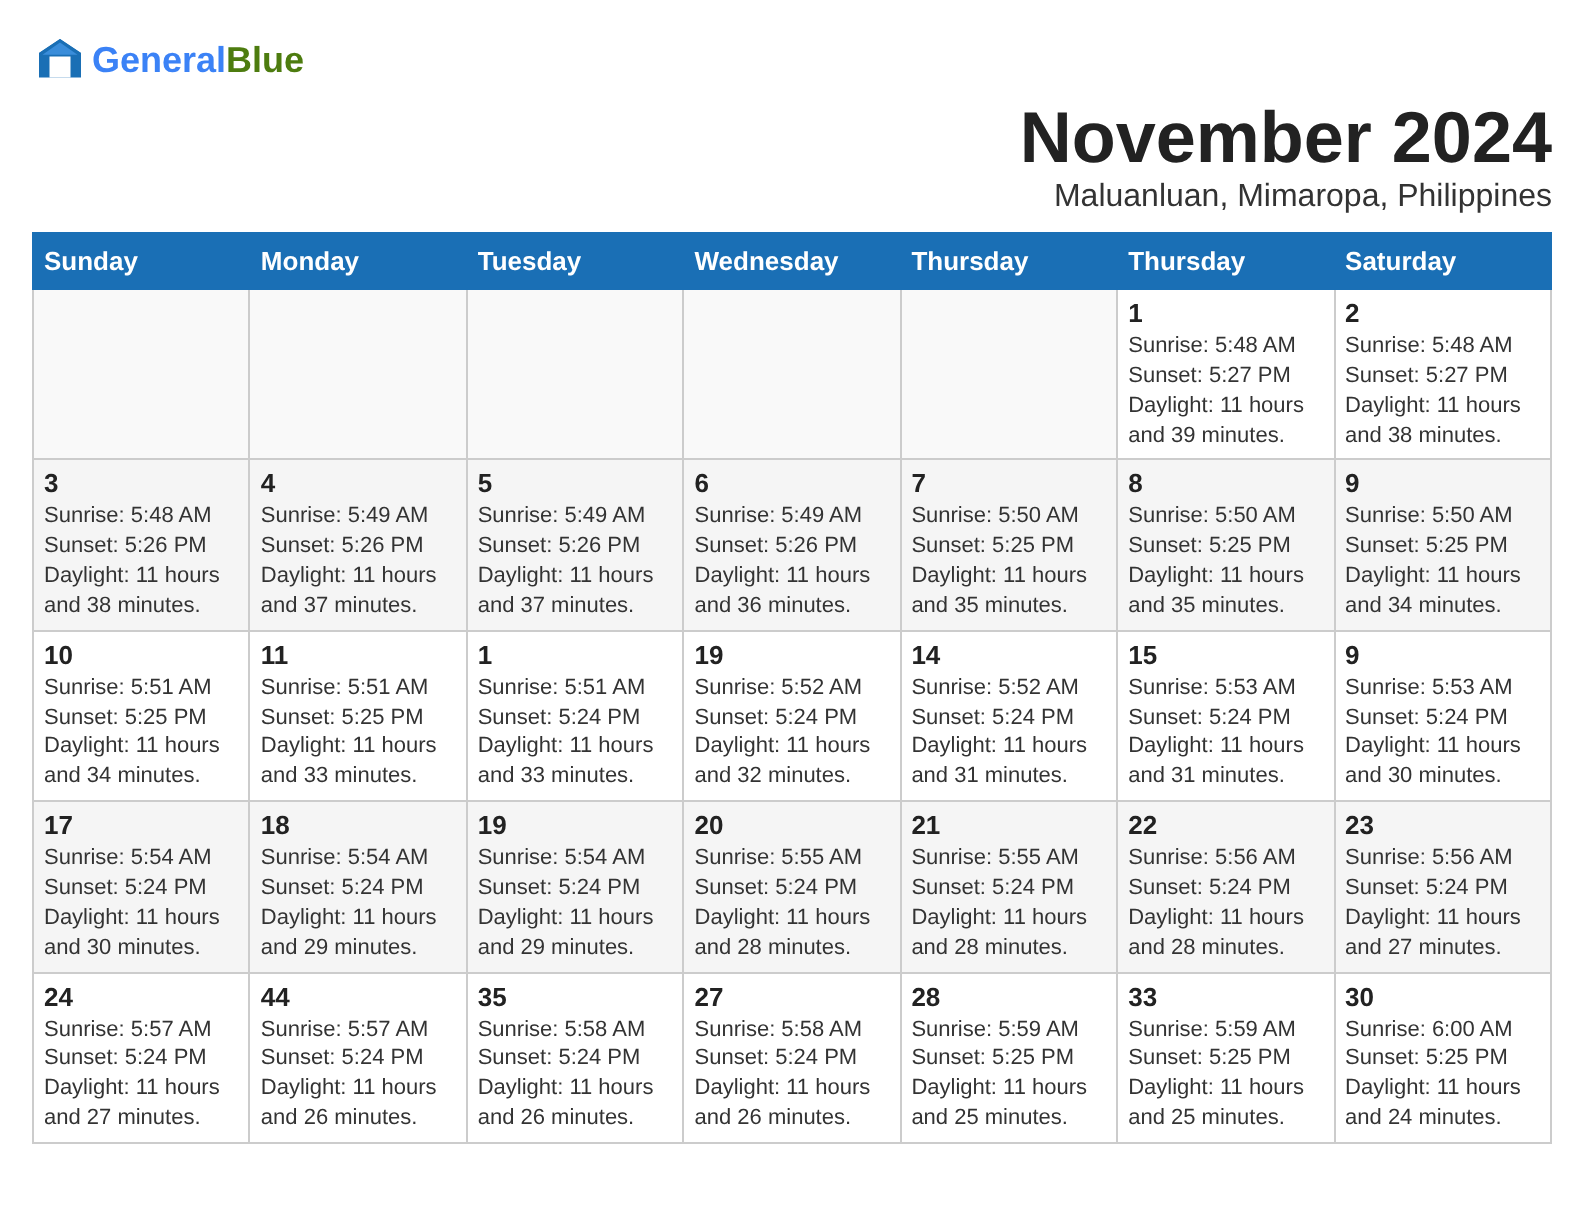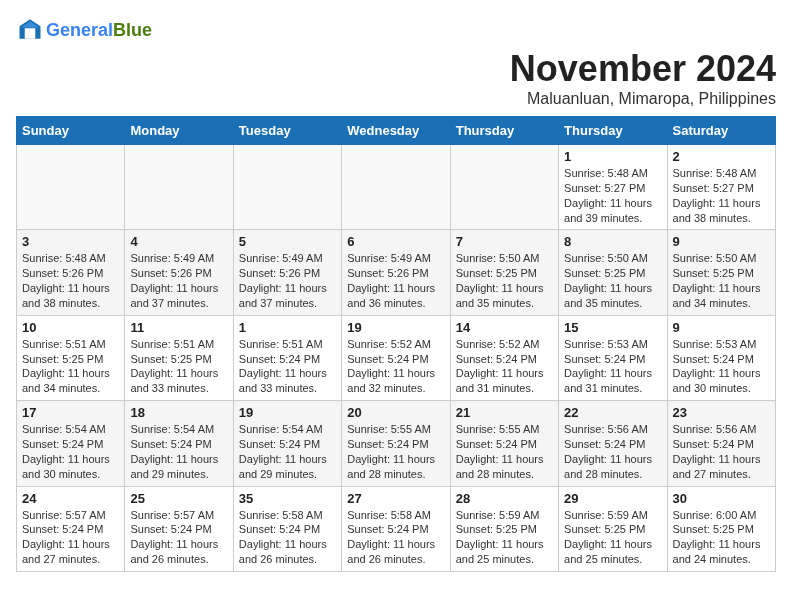--- a/index.html
+++ b/index.html
@@ -301,21 +301,21 @@
       </tr>
       <tr>
         <td>
           <span class="day-num">24</span>
           <div class="day-info">Sunrise: 5:57 AM
 Sunset: 5:24 PM
 Daylight: 11 hours
 and 27 minutes.</div>
         </td>
         <td>
-          <span class="day-num">25</span>
+          <span class="day-num">44</span>
           <div class="day-info">Sunrise: 5:57 AM
 Sunset: 5:24 PM
 Daylight: 11 hours
 and 26 minutes.</div>
         </td>
         <td>
           <span class="day-num">35</span>
           <div class="day-info">Sunrise: 5:58 AM
 Sunset: 5:24 PM
 Daylight: 11 hours
@@ -329,21 +329,21 @@
 and 26 minutes.</div>
         </td>
         <td>
           <span class="day-num">28</span>
           <div class="day-info">Sunrise: 5:59 AM
 Sunset: 5:25 PM
 Daylight: 11 hours
 and 25 minutes.</div>
         </td>
         <td>
-          <span class="day-num">29</span>
+          <span class="day-num">33</span>
           <div class="day-info">Sunrise: 5:59 AM
 Sunset: 5:25 PM
 Daylight: 11 hours
 and 25 minutes.</div>
         </td>
         <td>
           <span class="day-num">30</span>
           <div class="day-info">Sunrise: 6:00 AM
 Sunset: 5:25 PM
 Daylight: 11 hours

